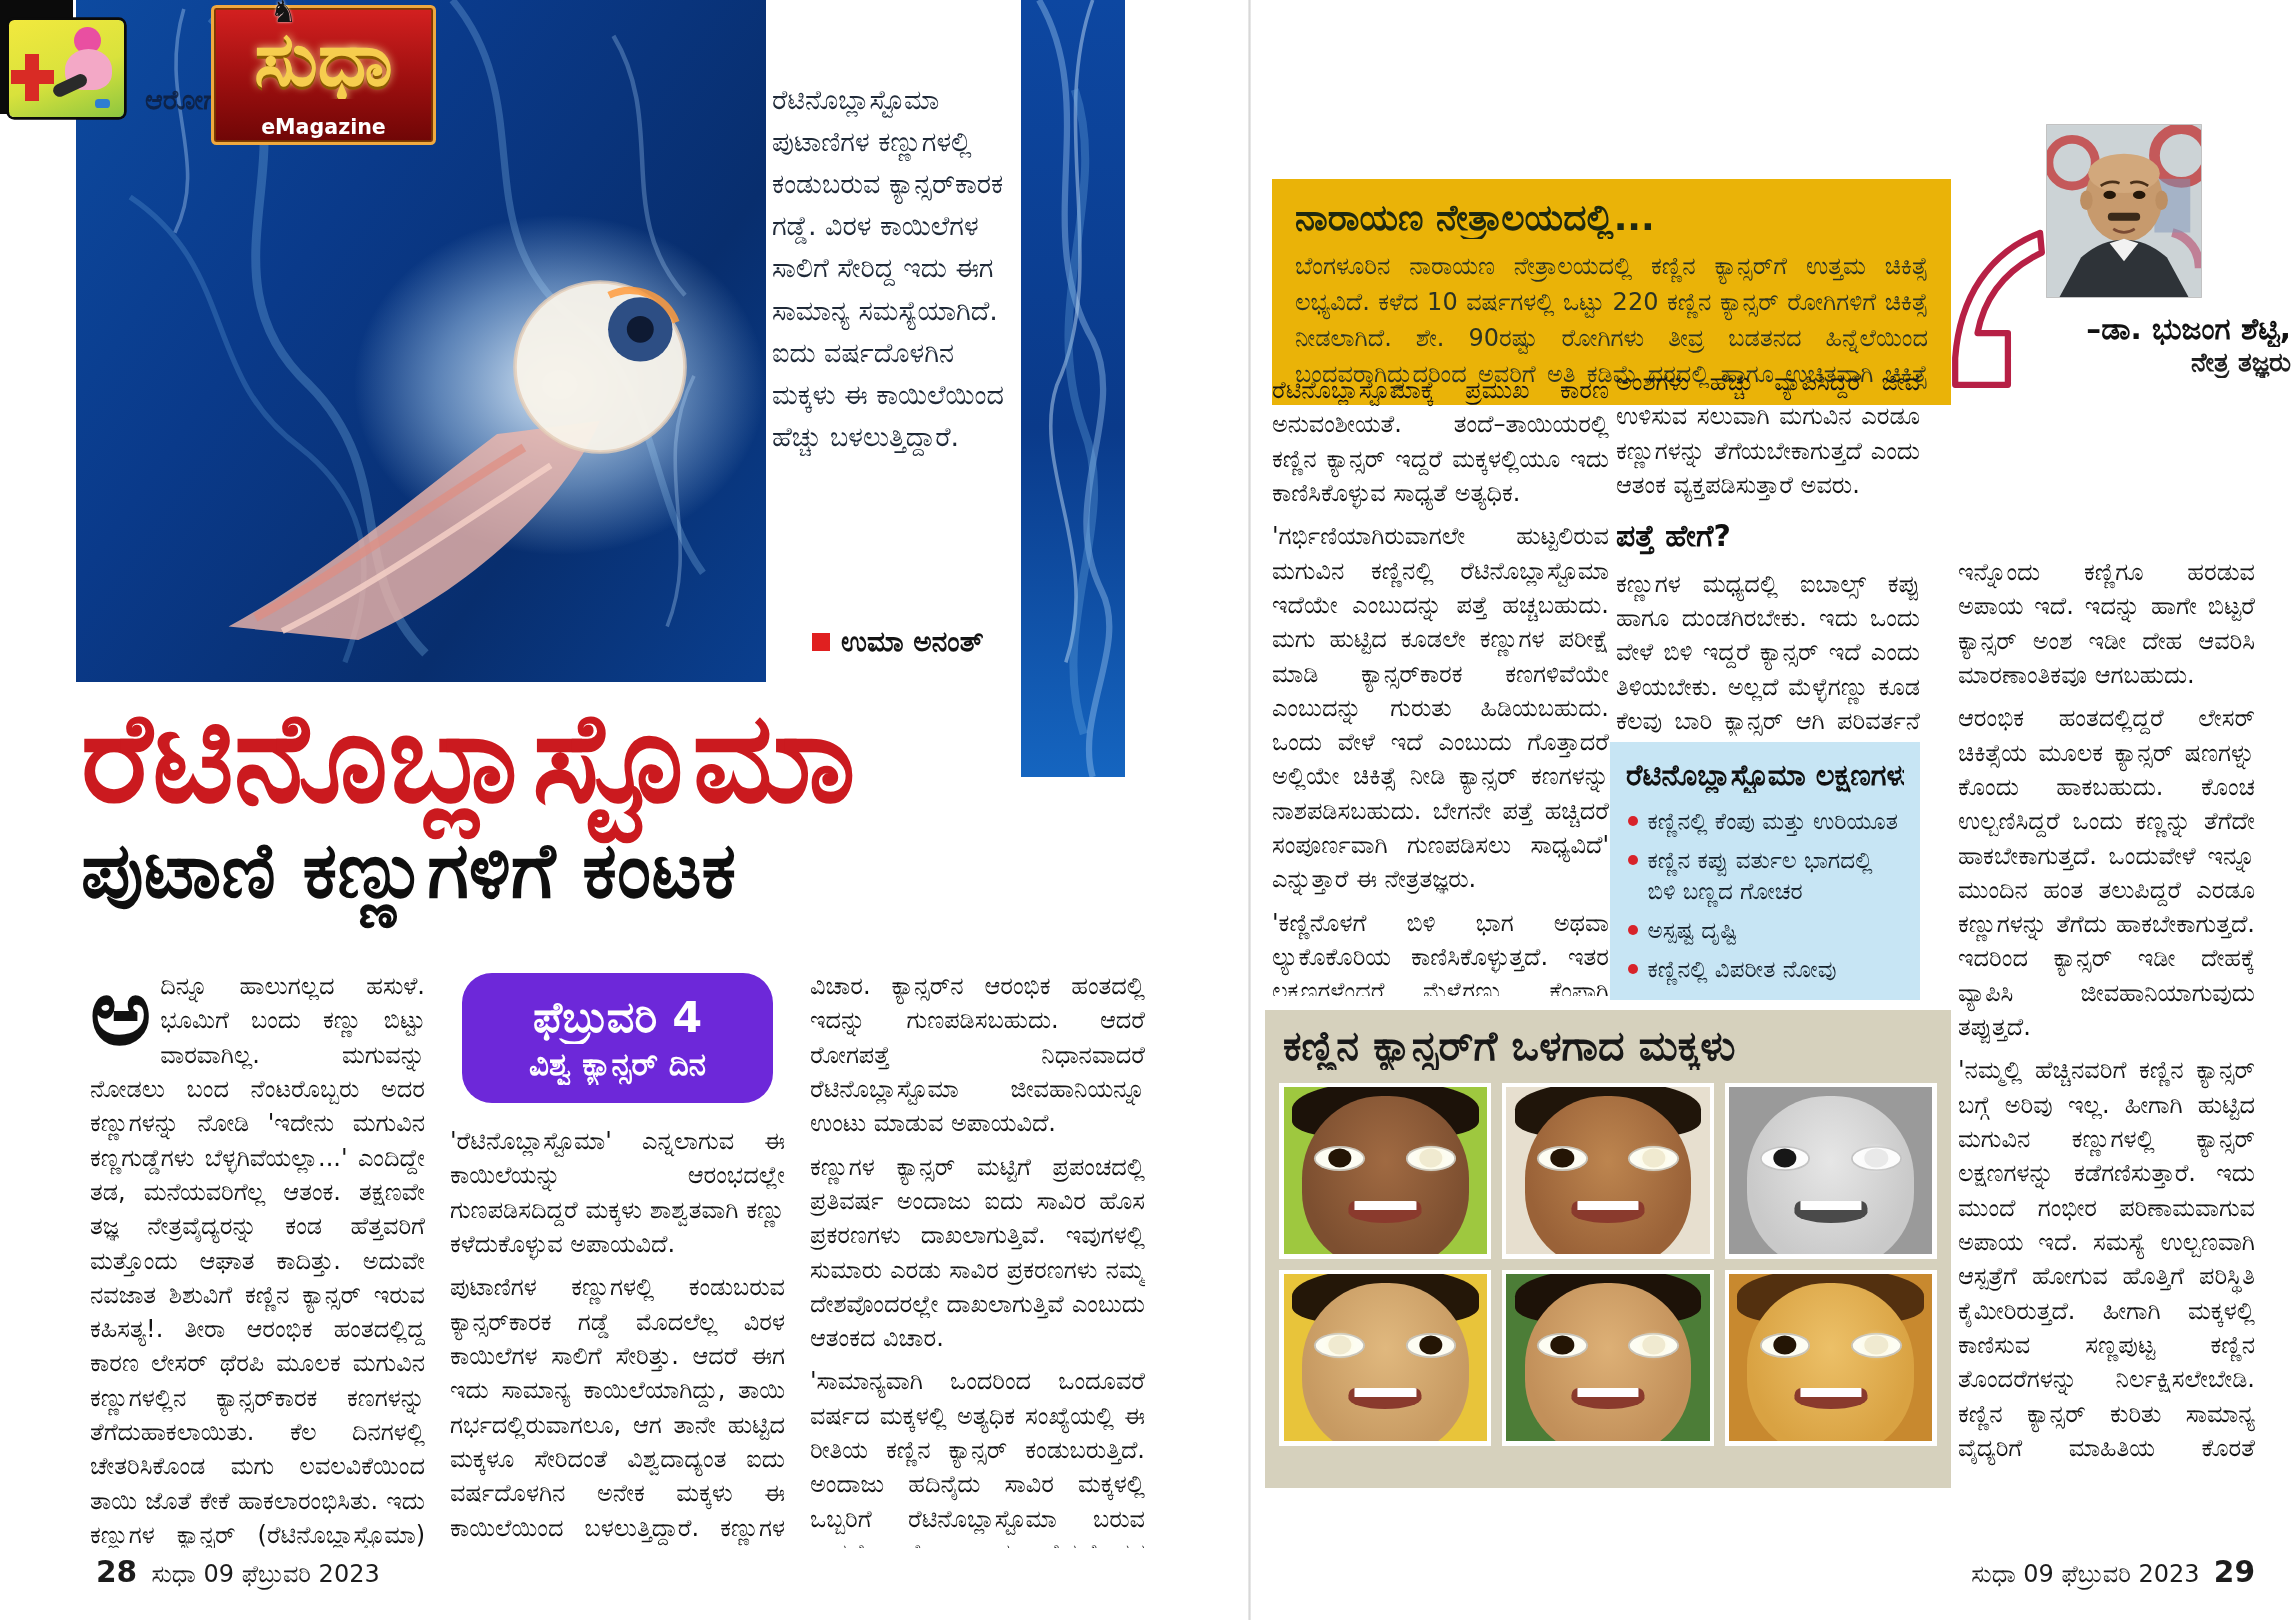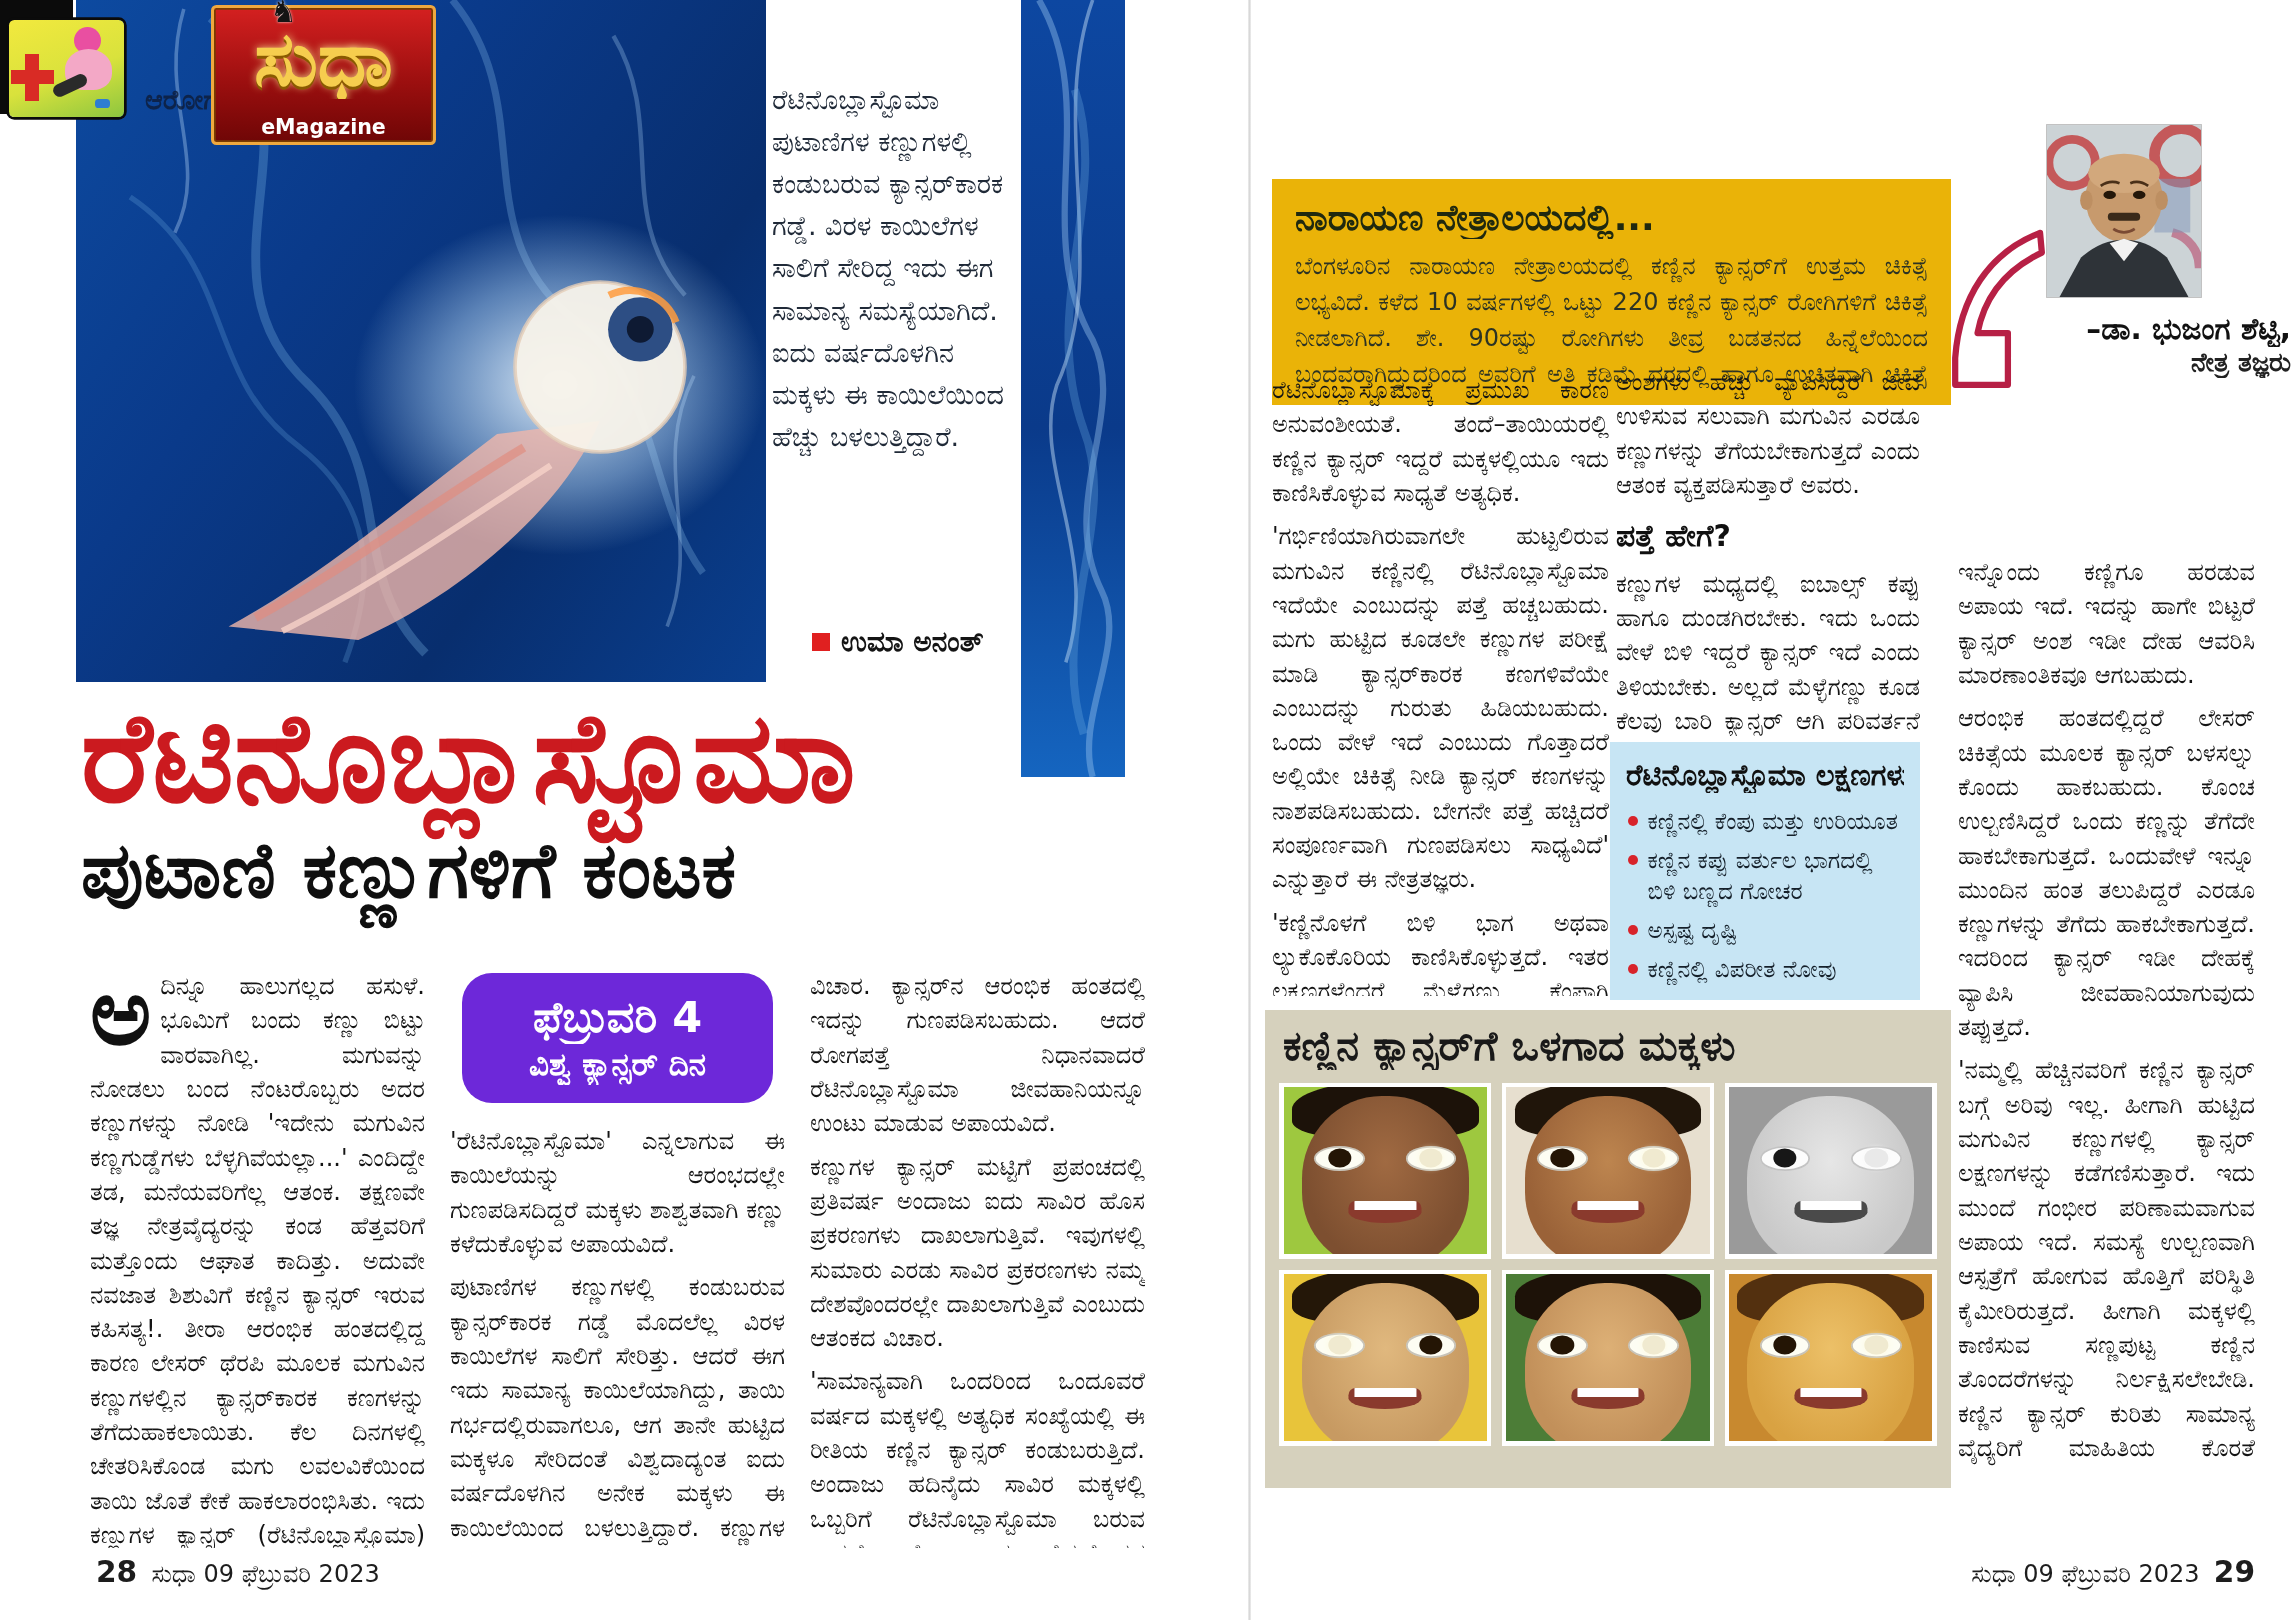--- a/index.html
+++ b/index.html
@@ -259,21 +259,21 @@
       <li>ಕಣ್ಣಿನಲ್ಲಿ ಕೆಂಪು ಮತ್ತು ಉರಿಯೂತ</li>
       <li>ಕಣ್ಣಿನ ಕಪ್ಪು ವರ್ತುಲ ಭಾಗದಲ್ಲಿ ಬಿಳಿ ಬಣ್ಣದ ಗೋಚರ</li>
       <li>ಅಸ್ಪಷ್ಟ ದೃಷ್ಟಿ</li>
       <li>ಕಣ್ಣಿನಲ್ಲಿ ವಿಪರೀತ ನೋವು</li>
       <li>ಕಣ್ಣಿನ ಉಬ್ಬುವಿಕೆ</li>
     </ul>
   </div>
 
   <div class="rcol rcol-3">
     <p>ಇನ್ನೊಂದು ಕಣ್ಣಿಗೂ ಹರಡುವ ಅಪಾಯ ಇದೆ. ಇದನ್ನು ಹಾಗೇ ಬಿಟ್ಟರೆ ಕ್ಯಾನ್ಸರ್ ಅಂಶ ಇಡೀ ದೇಹ ಆವರಿಸಿ ಮಾರಣಾಂತಿಕವೂ ಆಗಬಹುದು.</p>
-    <p>ಆರಂಭಿಕ ಹಂತದಲ್ಲಿದ್ದರೆ ಲೇಸರ್ ಚಿಕಿತ್ಸೆಯ ಮೂಲಕ ಕ್ಯಾನ್ಸರ್ ಬಳಸಲ್ನು ಕೊಂದು ಹಾಕಬಹುದು. ಕೊಂಚ ಉಲ್ಬಣಿಸಿದ್ದರೆ ಒಂದು ಕಣ್ಣನ್ನು ತೆಗೆದೇ ಹಾಕಬೇಕಾಗುತ್ತದೆ. ಒಂದುವೇಳೆ ಇನ್ನೂ ಮುಂದಿನ ಹಂತ ತಲುಪಿದ್ದರೆ ಎರಡೂ ಕಣ್ಣುಗಳನ್ನು ತೆಗೆದು ಹಾಕಬೇಕಾಗುತ್ತದೆ. ಇದರಿಂದ ಕ್ಯಾನ್ಸರ್ ಇಡೀ ದೇಹಕ್ಕೆ ವ್ಯಾಪಿಸಿ ಜೀವಹಾನಿಯಾಗುವುದು ತಪ್ಪುತ್ತದೆ.</p>
+    <p>ಆರಂಭಿಕ ಹಂತದಲ್ಲಿದ್ದರೆ ಲೇಸರ್ ಚಿಕಿತ್ಸೆಯ ಮೂಲಕ ಕ್ಯಾನ್ಸರ್ ಷಣಗಳ್ನು ಕೊಂದು ಹಾಕಬಹುದು. ಕೊಂಚ ಉಲ್ಬಣಿಸಿದ್ದರೆ ಒಂದು ಕಣ್ಣನ್ನು ತೆಗೆದೇ ಹಾಕಬೇಕಾಗುತ್ತದೆ. ಒಂದುವೇಳೆ ಇನ್ನೂ ಮುಂದಿನ ಹಂತ ತಲುಪಿದ್ದರೆ ಎರಡೂ ಕಣ್ಣುಗಳನ್ನು ತೆಗೆದು ಹಾಕಬೇಕಾಗುತ್ತದೆ. ಇದರಿಂದ ಕ್ಯಾನ್ಸರ್ ಇಡೀ ದೇಹಕ್ಕೆ ವ್ಯಾಪಿಸಿ ಜೀವಹಾನಿಯಾಗುವುದು ತಪ್ಪುತ್ತದೆ.</p>
     <p>'ನಮ್ಮಲ್ಲಿ ಹೆಚ್ಚಿನವರಿಗೆ ಕಣ್ಣಿನ ಕ್ಯಾನ್ಸರ್ ಬಗ್ಗೆ ಅರಿವು ಇಲ್ಲ. ಹೀಗಾಗಿ ಹುಟ್ಟಿದ ಮಗುವಿನ ಕಣ್ಣುಗಳಲ್ಲಿ ಕ್ಯಾನ್ಸರ್ ಲಕ್ಷಣಗಳನ್ನು ಕಡೆಗಣಿಸುತ್ತಾರೆ. ಇದು ಮುಂದೆ ಗಂಭೀರ ಪರಿಣಾಮವಾಗುವ ಅಪಾಯ ಇದೆ. ಸಮಸ್ಯೆ ಉಲ್ಬಣವಾಗಿ ಆಸ್ಪತ್ರೆಗೆ ಹೋಗುವ ಹೊತ್ತಿಗೆ ಪರಿಸ್ಥಿತಿ ಕೈಮೀರಿರುತ್ತದೆ. ಹೀಗಾಗಿ ಮಕ್ಕಳಲ್ಲಿ ಕಾಣಿಸುವ ಸಣ್ಣಪುಟ್ಟ ಕಣ್ಣಿನ ತೊಂದರೆಗಳನ್ನು ನಿರ್ಲಕ್ಷಿಸಲೇಬೇಡಿ. ಕಣ್ಣಿನ ಕ್ಯಾನ್ಸರ್ ಕುರಿತು ಸಾಮಾನ್ಯ ವೈದ್ಯರಿಗೆ ಮಾಹಿತಿಯ ಕೊರತೆ ಇರಬಹುದು. ಇದಕ್ಕಾಗಿ ನುರಿತ ಕಣ್ಣಿನ ತಜ್ಞರಿಗೇ ತೋರಿಸಿ. ಪುಟ್ಟ ಮಕ್ಕಳು ದೃಷ್ಟಿಮಾಂದ್ಯರಾಗುವುದನ್ನು ಯಾವುದೇ ಪೋಷಕರು ಇಷ್ಟಪಡುವುದಿಲ್ಲ. ಸರಿಯಾದ ಸಮಯದಲ್ಲಿ ಚಿಕಿತ್ಸೆ ಪಡೆದರೆ ಅಪಾಯದಿಂದ ಪಾರಾಗಬಹುದು' ಎಂದು ಸಲಹೆ ನೀಡುತ್ತಾರೆ ಡಾ. ಭುಜಂಗ ಶೆಟ್ಟಿ ಅವರು.</p>
 
   </div>
 
   <div class="abs photo-panel">
     <div class="panel-title">ಕಣ್ಣಿನ ಕ್ಯಾನ್ಸರ್‌ಗೆ ಒಳಗಾದ ಮಕ್ಕಳು</div>
     <div class="photo-grid">
       <div class="photo-cell" title="smiling boy with white reflection in eye">
         <div class="kid k1">
             <div class="hair"></div>

